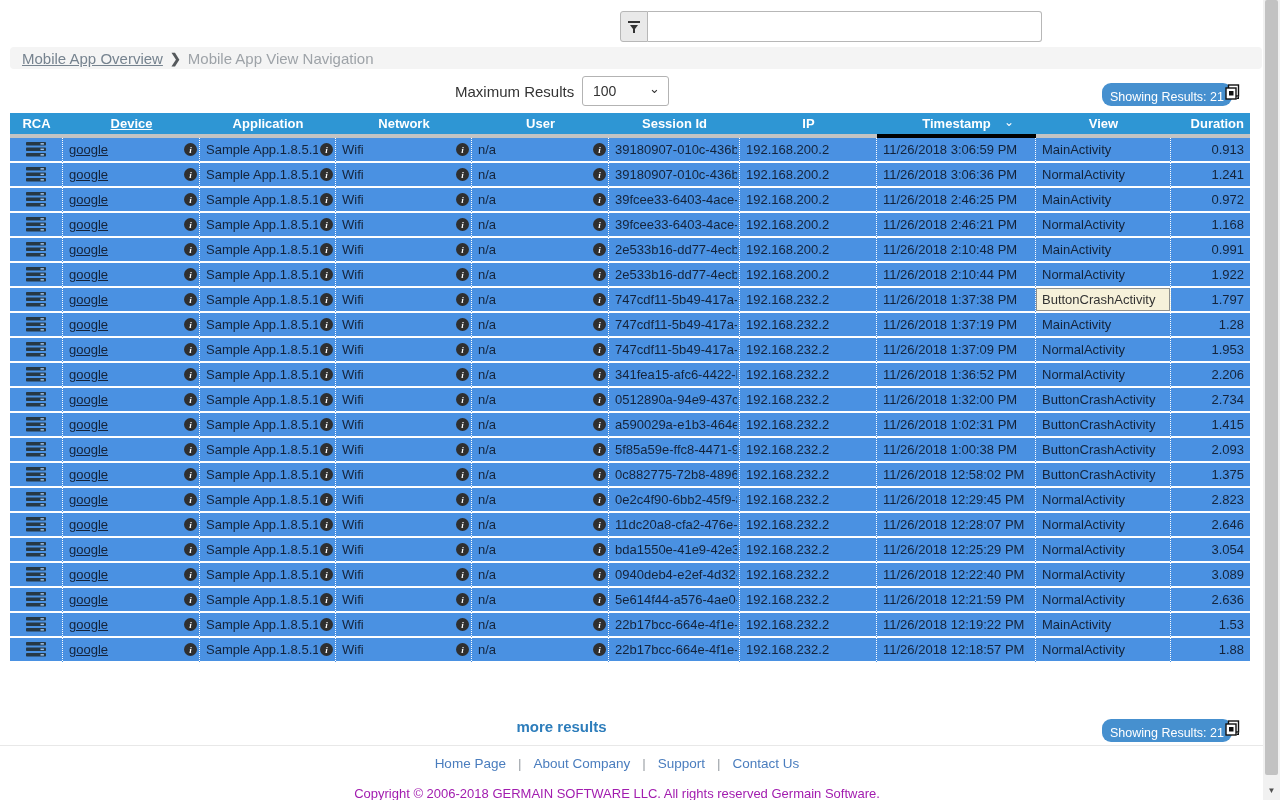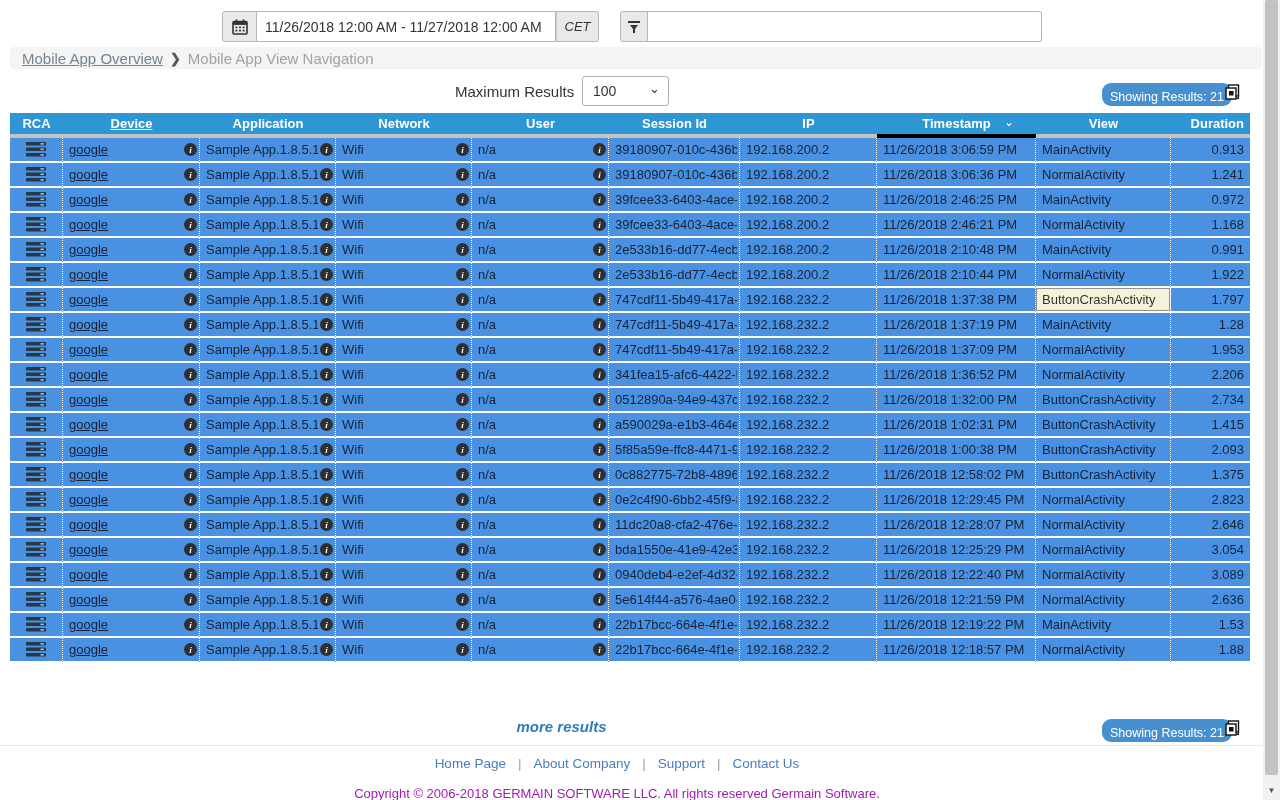--- a/index.html
+++ b/index.html
@@ -93,57 +93,39 @@
   }
   .hl {
     background:var(--highlight_bg,#f6f1da);
     box-shadow: inset 0 0 0 1px #90928f;
     color:#333;
   }
 
   
   .more-results {
     position:absolute; top:718px; left:0; width:1123px; text-align:center;
-    color:#2d7dbb; font-weight:bold; font-size:15px; cursor:pointer;font-style:italic;
+    color:#2d7dbb; font-weight:bold; font-size:15px; cursor:pointer;
   }
   .footer-divider { position:absolute; top:745px; left:0; width:1263px; border-top:1px solid #e8e8e8; }
   .footer-links { position:absolute; top:756px; left:0; width:1234px; text-align:center; font-size:13.5px; }
   .footer-links a { color:#4a7dbe; text-decoration:none; cursor:pointer; }
   .footer-links .pipe { color:#9aa0a6; margin:0 12px; }
   .copyright { position:absolute; top:786px; left:0; width:1234px; text-align:center; font-size:13px; color:#a21caf; }
 
   
   .scrollbar { position:absolute; top:0; right:0; width:17px; height:800px; background:#f1f1f1; }
   .scroll-thumb { position:absolute; top:0; left:2px; width:13px; height:775px; background:#c2c2c2; border-radius:2px; }
   .scroll-down { position:absolute; bottom:0; left:0; width:17px; height:20px; display:flex; align-items:center; justify-content:center; font-size:8px; color:#505050; cursor:pointer; }
 
   svg { display:block; }
 </style>
 </head>
 <body>
 
 <div class="topbar">
-  <div class="ig ig-date">
-    <div class="ig-btn">
-      <svg width="16" height="16" viewBox="0 0 16 16">
-        <rect x="1" y="2.5" width="14" height="12.5" rx="1" fill="none" stroke="#333" stroke-width="1.6"></rect>
-        <rect x="1" y="2.5" width="14" height="3.4" fill="#333"></rect>
-        <rect x="3.6" y="0.5" width="1.8" height="3.4" fill="#333"></rect>
-        <rect x="10.6" y="0.5" width="1.8" height="3.4" fill="#333"></rect>
-        <rect x="3.4" y="7.6" width="2" height="1.6" fill="#333"></rect>
-          <rect x="7" y="7.6" width="2" height="1.6" fill="#333"></rect>
-          <rect x="10.6" y="7.6" width="2" height="1.6" fill="#333"></rect>
-        <rect x="3.4" y="10.8" width="2" height="1.6" fill="#333"></rect>
-          <rect x="7" y="10.8" width="2" height="1.6" fill="#333"></rect>
-          <rect x="10.6" y="10.8" width="2" height="1.6" fill="#333"></rect>
-      </svg>
-    </div>
-    <input class="ig-input date" type="text" value="11/26/2018 12:00 AM - 11/27/2018 12:00 AM" style="">
-    <div class="ig-addon">CET</div>
-  </div>
 
   <div class="ig ig-filter">
     <div class="ig-btn narrow">
       <svg width="14" height="14" viewBox="0 0 14 14">
         <rect x="1" y="1" width="12" height="2" fill="#333"></rect>
         <path d="M3 5 L11 5 L8 9 L8 13 L6 13 L6 9 Z" fill="#333"></path>
       </svg>
     </div>
     <input class="ig-input filter" type="text" value="" style="">
   </div>

